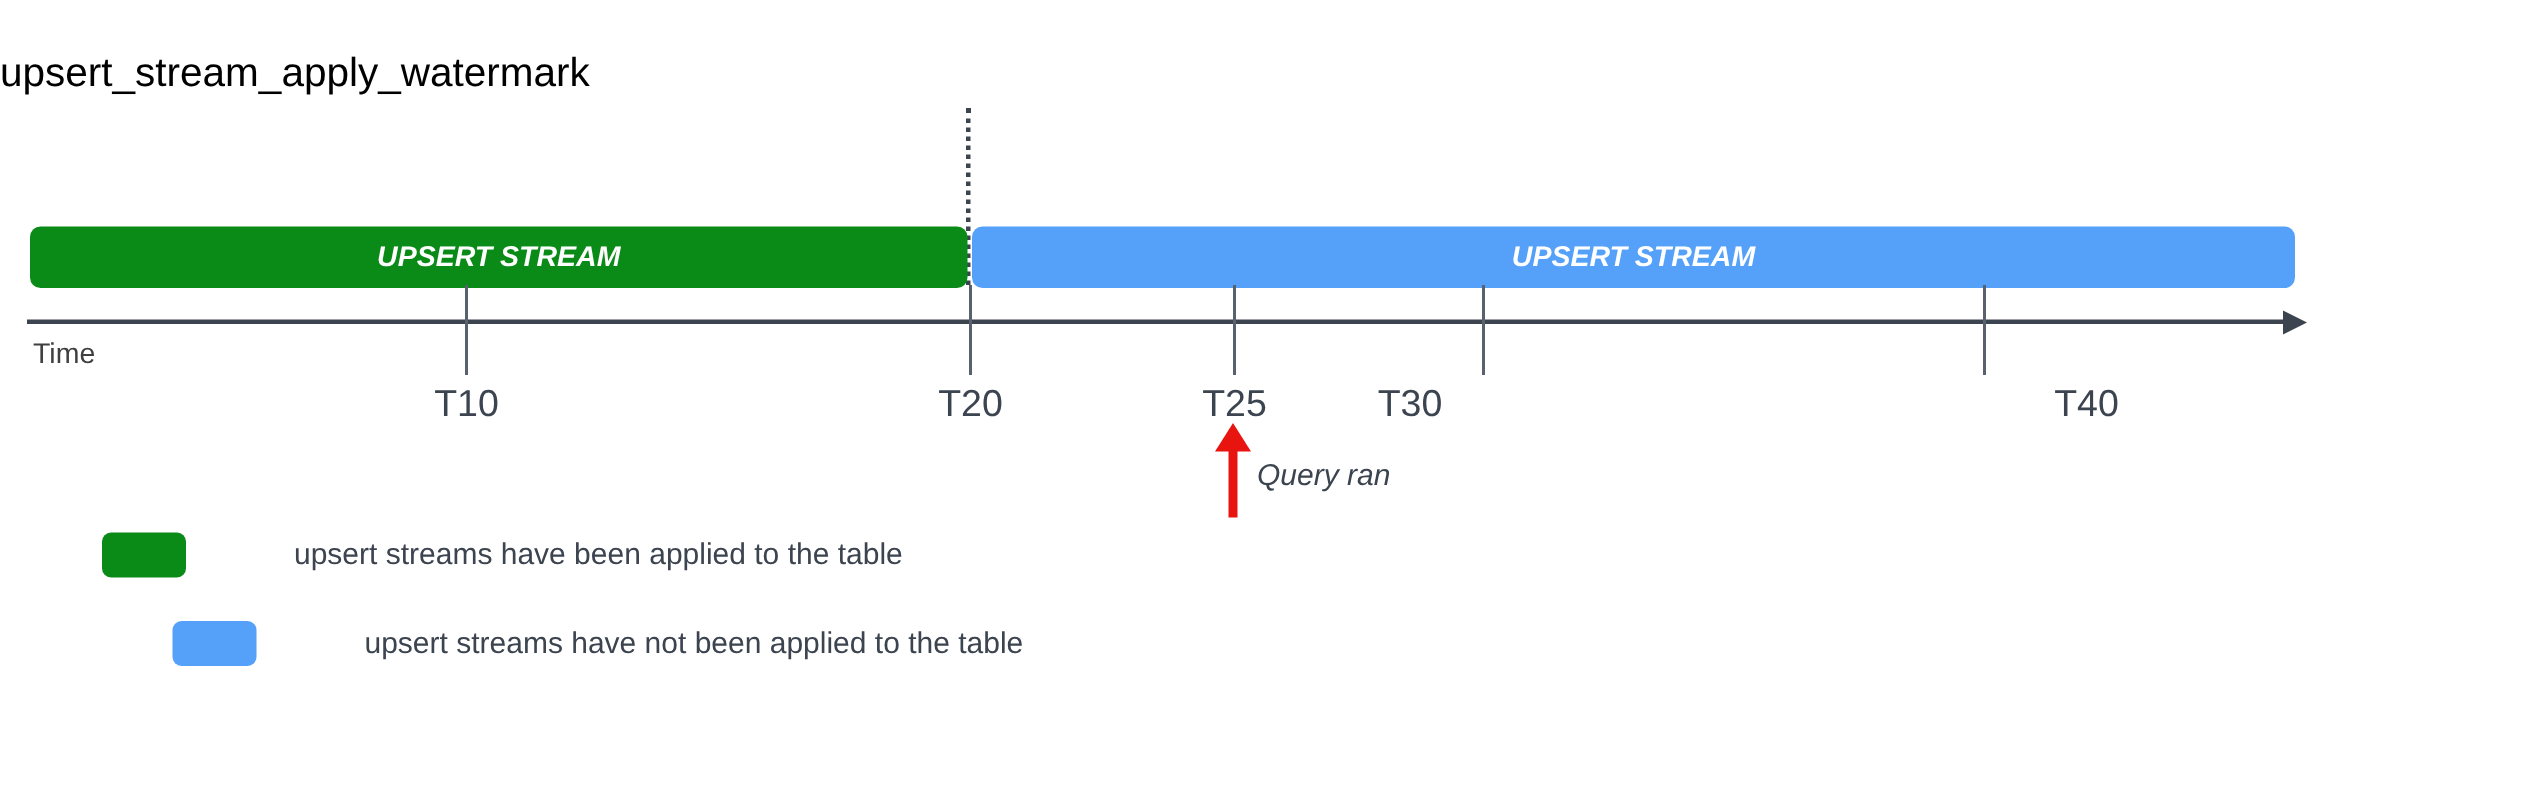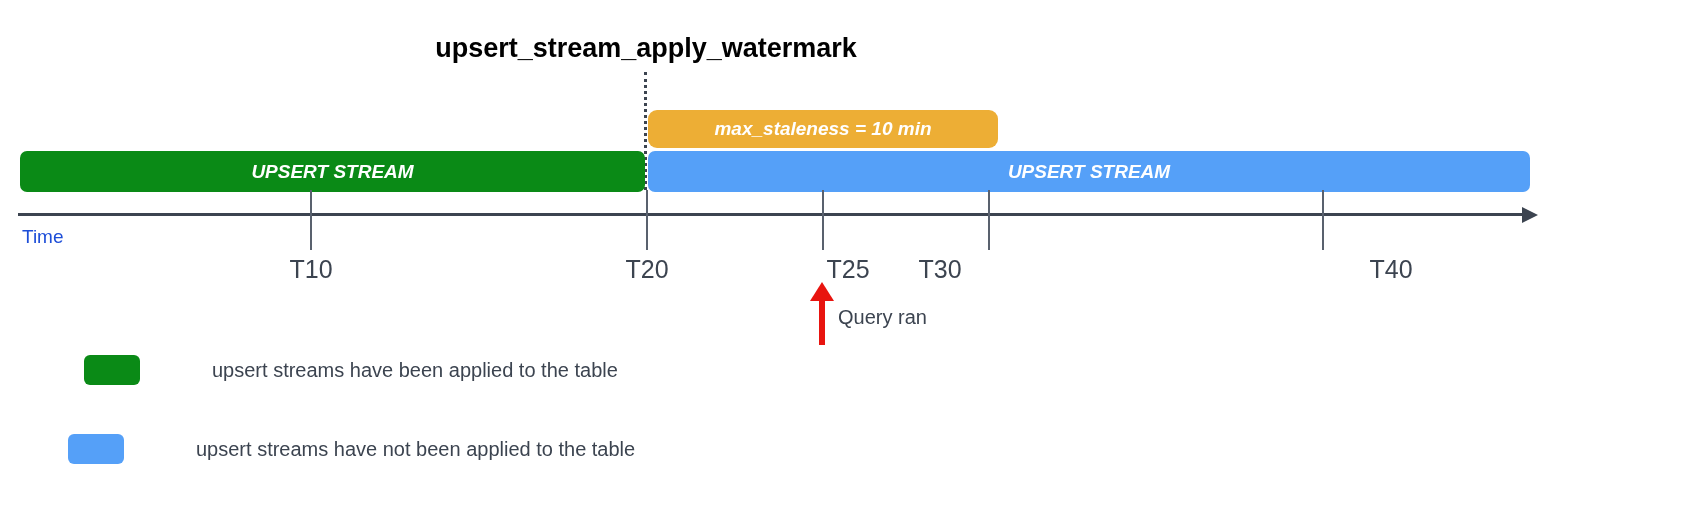--- a/index.html
+++ b/index.html
@@ -17,23 +17,22 @@
     background: #ffffff;
     overflow: hidden;
   }
 
   
   .chart-title {
     position: absolute;
     left: 0;
     top: 33px;
     width: 1292px;
-    text-align: center;
     font-size: 27px;
-    font-weight: bold;
+    font-weight: normal;
     color: #000000;
     letter-spacing: 0px;
     white-space: nowrap;
   }
 
   
   .watermark-line {
     position: absolute;
     left: 644px;
     top: 72px;
@@ -97,21 +96,21 @@
     height: 0;
     border-top: 8px solid transparent;
     border-bottom: 8px solid transparent;
     border-left: 16px solid #3c4450;
   }
   .axis-label {
     position: absolute;
     left: 22px;
     top: 226px;
     font-size: 19px;
-    color: #1d4ed8;
+    color: #404040;
   }
   .tick {
     position: absolute;
     top: 190px;
     width: 2px;
     height: 60px;
     background: #59616e;
   }
   .tick-label {
     position: absolute;
@@ -141,31 +140,32 @@
     border-right: 12px solid transparent;
     border-bottom: 19px solid #e8140f;
   }
   .query-label {
     position: absolute;
     left: 838px;
     top: 306px;
     font-size: 20px;
     color: #3c4450;
     white-space: nowrap;
+    font-style: italic;
   }
 
   
   .legend-row {
     position: absolute;
     left: 68px;
     display: flex;
     align-items: center;
   }
-  .legend-row-0 { top: 355px; margin-left: 16px; }
-  .legend-row-1 { top: 434px; }
+  .legend-row-0 { top: 355px; }
+  .legend-row-1 { top: 414px; margin-left: 47px; }
   .legend-swatch {
     width: 56px;
     height: 30px;
     border-radius: 6px;
     flex: none;
   }
   .legend-text {
     margin-left: 72px;
     font-size: 20px;
     color: #3c4450;
@@ -174,43 +174,40 @@
 </style>
 </head>
 <body>
 
 <div id="canvas">
 
   <div class="chart-title">upsert_stream_apply_watermark</div>
 
   <div class="watermark-line"></div>
 
-  <div class="bar bar-staleness">
-    <span>max_staleness = 10 min</span>
-  </div>
 
   <div class="bar bar-applied">
     <span>UPSERT STREAM</span>
   </div>
 
   <div class="bar bar-not-applied">
     <span>UPSERT STREAM</span>
   </div>
 
   <div class="axis-line"></div>
   <div class="axis-arrow"></div>
   <div class="axis-label">Time</div>
 
   <div id="ticks">
       <div class="tick" style="left: 310px;"></div>
       <div class="tick-label" style="left: 311px;">T10</div>
       <div class="tick" style="left: 646px;"></div>
       <div class="tick-label" style="left: 647px;">T20</div>
       <div class="tick" style="left: 822px;"></div>
-      <div class="tick-label" style="left: 823px; margin-left: 25px;">T25</div>
+      <div class="tick-label" style="left: 823px;">T25</div>
       <div class="tick" style="left: 988px;"></div>
       <div class="tick-label" style="left: 940px;">T30</div>
       <div class="tick" style="left: 1322px;"></div>
       <div class="tick-label" style="left: 1391px;">T40</div>
     </div>
 
   <div class="query-arrow-shaft"></div>
   <div class="query-arrow-head"></div>
   <div class="query-label">Query ran</div>
 

